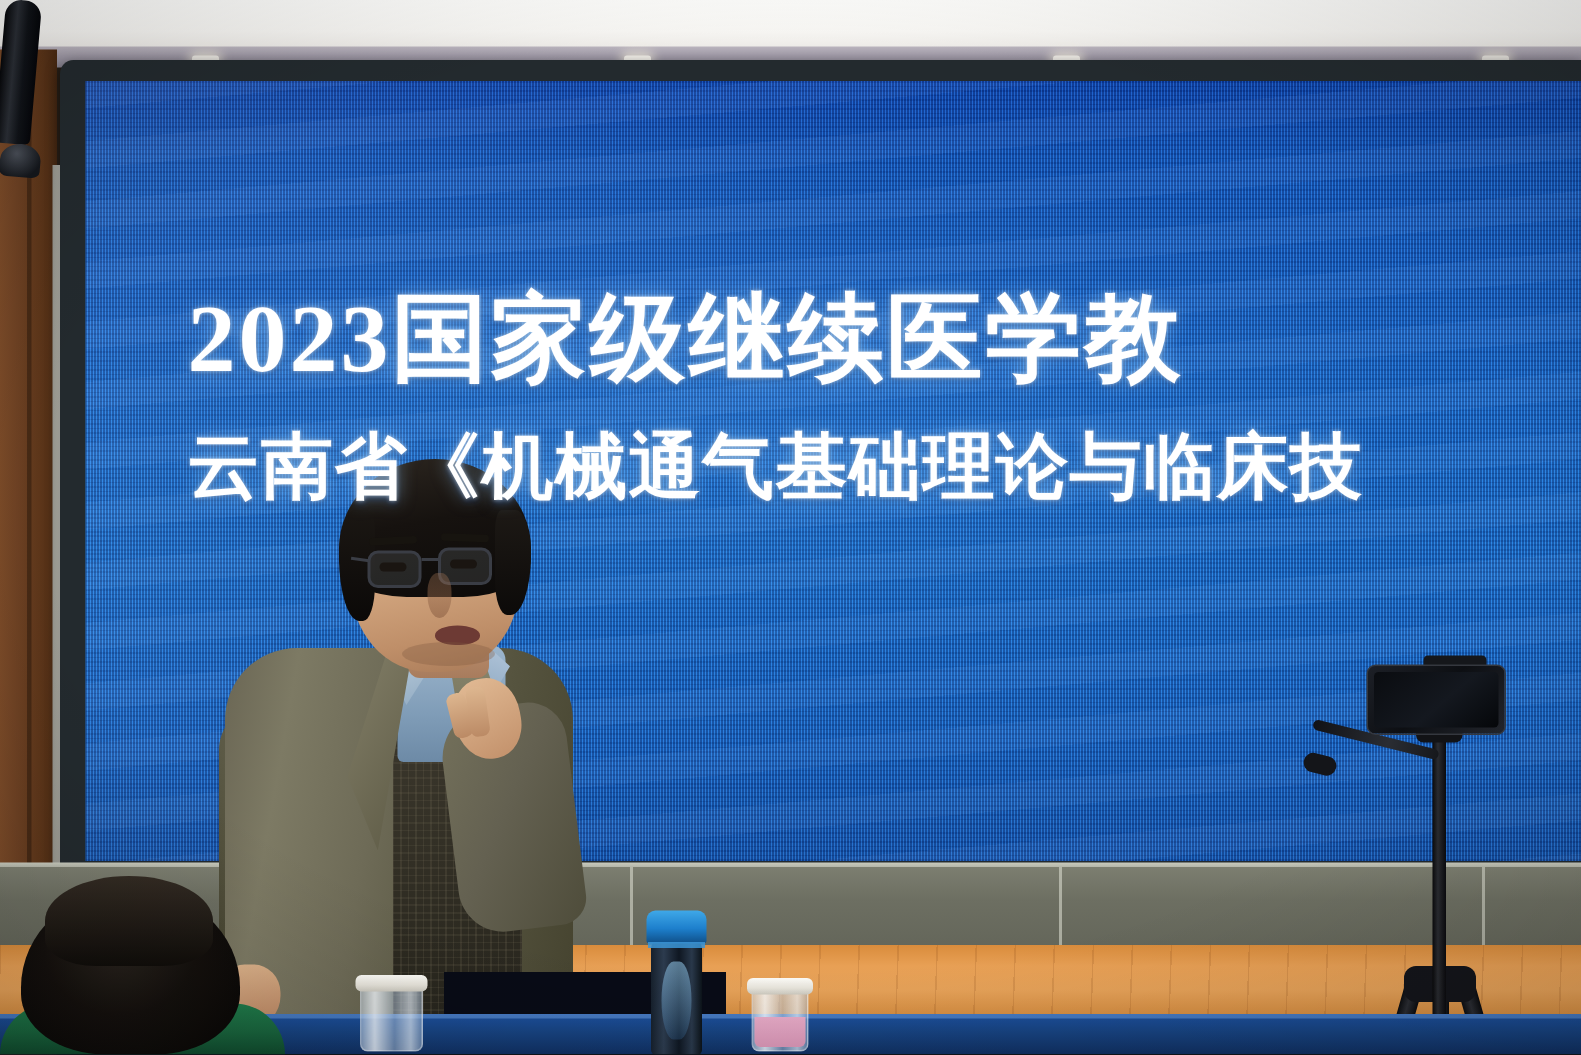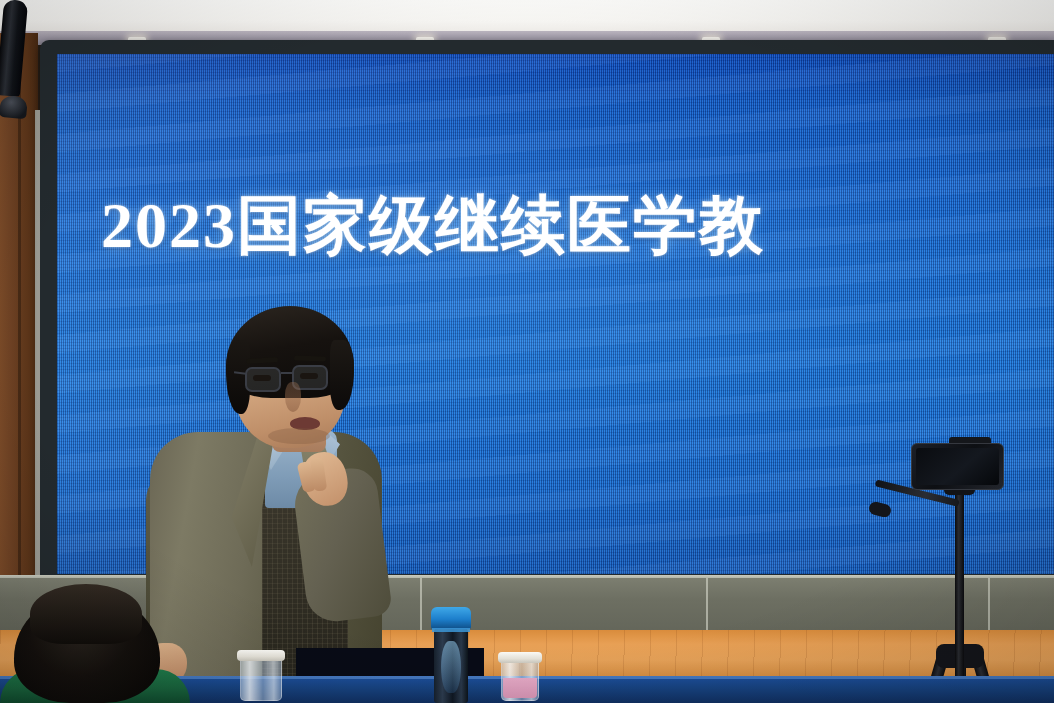--- a/index.html
+++ b/index.html
@@ -66,21 +66,21 @@
       linear-gradient(120deg, rgba(255,255,255,.05) 0%, rgba(0,0,0,0) 45%);
     pointer-events:none;
   }
   .screen-banding {
     position:absolute; left:0; top:0; width:100%; height:100%;
     background:repeating-linear-gradient(175deg, rgba(255,255,255,.035) 0px, rgba(255,255,255,.035) 18px, rgba(0,0,0,.02) 18px, rgba(0,0,0,.02) 40px);
     pointer-events:none;
   }
 
   .slide-title, .slide-sub {
-    position:absolute; left:44px;
+    position:absolute; left:68px;
     color:#ffffff; white-space:nowrap;
     font-family:"Liberation Serif", serif;
     font-weight:700;
     text-shadow:0 0 12px rgba(160,215,255,.55), 0 0 3px rgba(255,255,255,.6), 0 2px 4px rgba(0,40,110,.5);
     z-index:3;
   }
   .slide-title { top:128px; font-size:64px; letter-spacing:2px; }
   .slide-sub   { top:225px; font-size:48px; letter-spacing:1px; }
 
   
@@ -297,20 +297,21 @@
   <div class="ceiling-light" style="left:988px;"></div>
 
   <div class="wall-left"></div>
   <div class="wall-left-seam"></div>
   <div class="pillar-strip"></div>
 
   <div class="screen-frame"></div>
   <div class="screen">
     <div class="screen-banding"></div>
     <div class="slide-title">2023国家级继续医学教</div>
+    <div class="slide-sub">云南省《机械通气基础理论与临床技</div>
   </div>
 
   <div class="stage-wall-top"></div>
   <div class="stage-wall"></div>
   <div class="stage-seam" style="left:420px;"></div>
   <div class="stage-seam" style="left:706px;"></div>
   <div class="stage-seam" style="left:988px;"></div>
   <div class="stage-floor"></div>
   <div class="floor-grain"></div>
 

